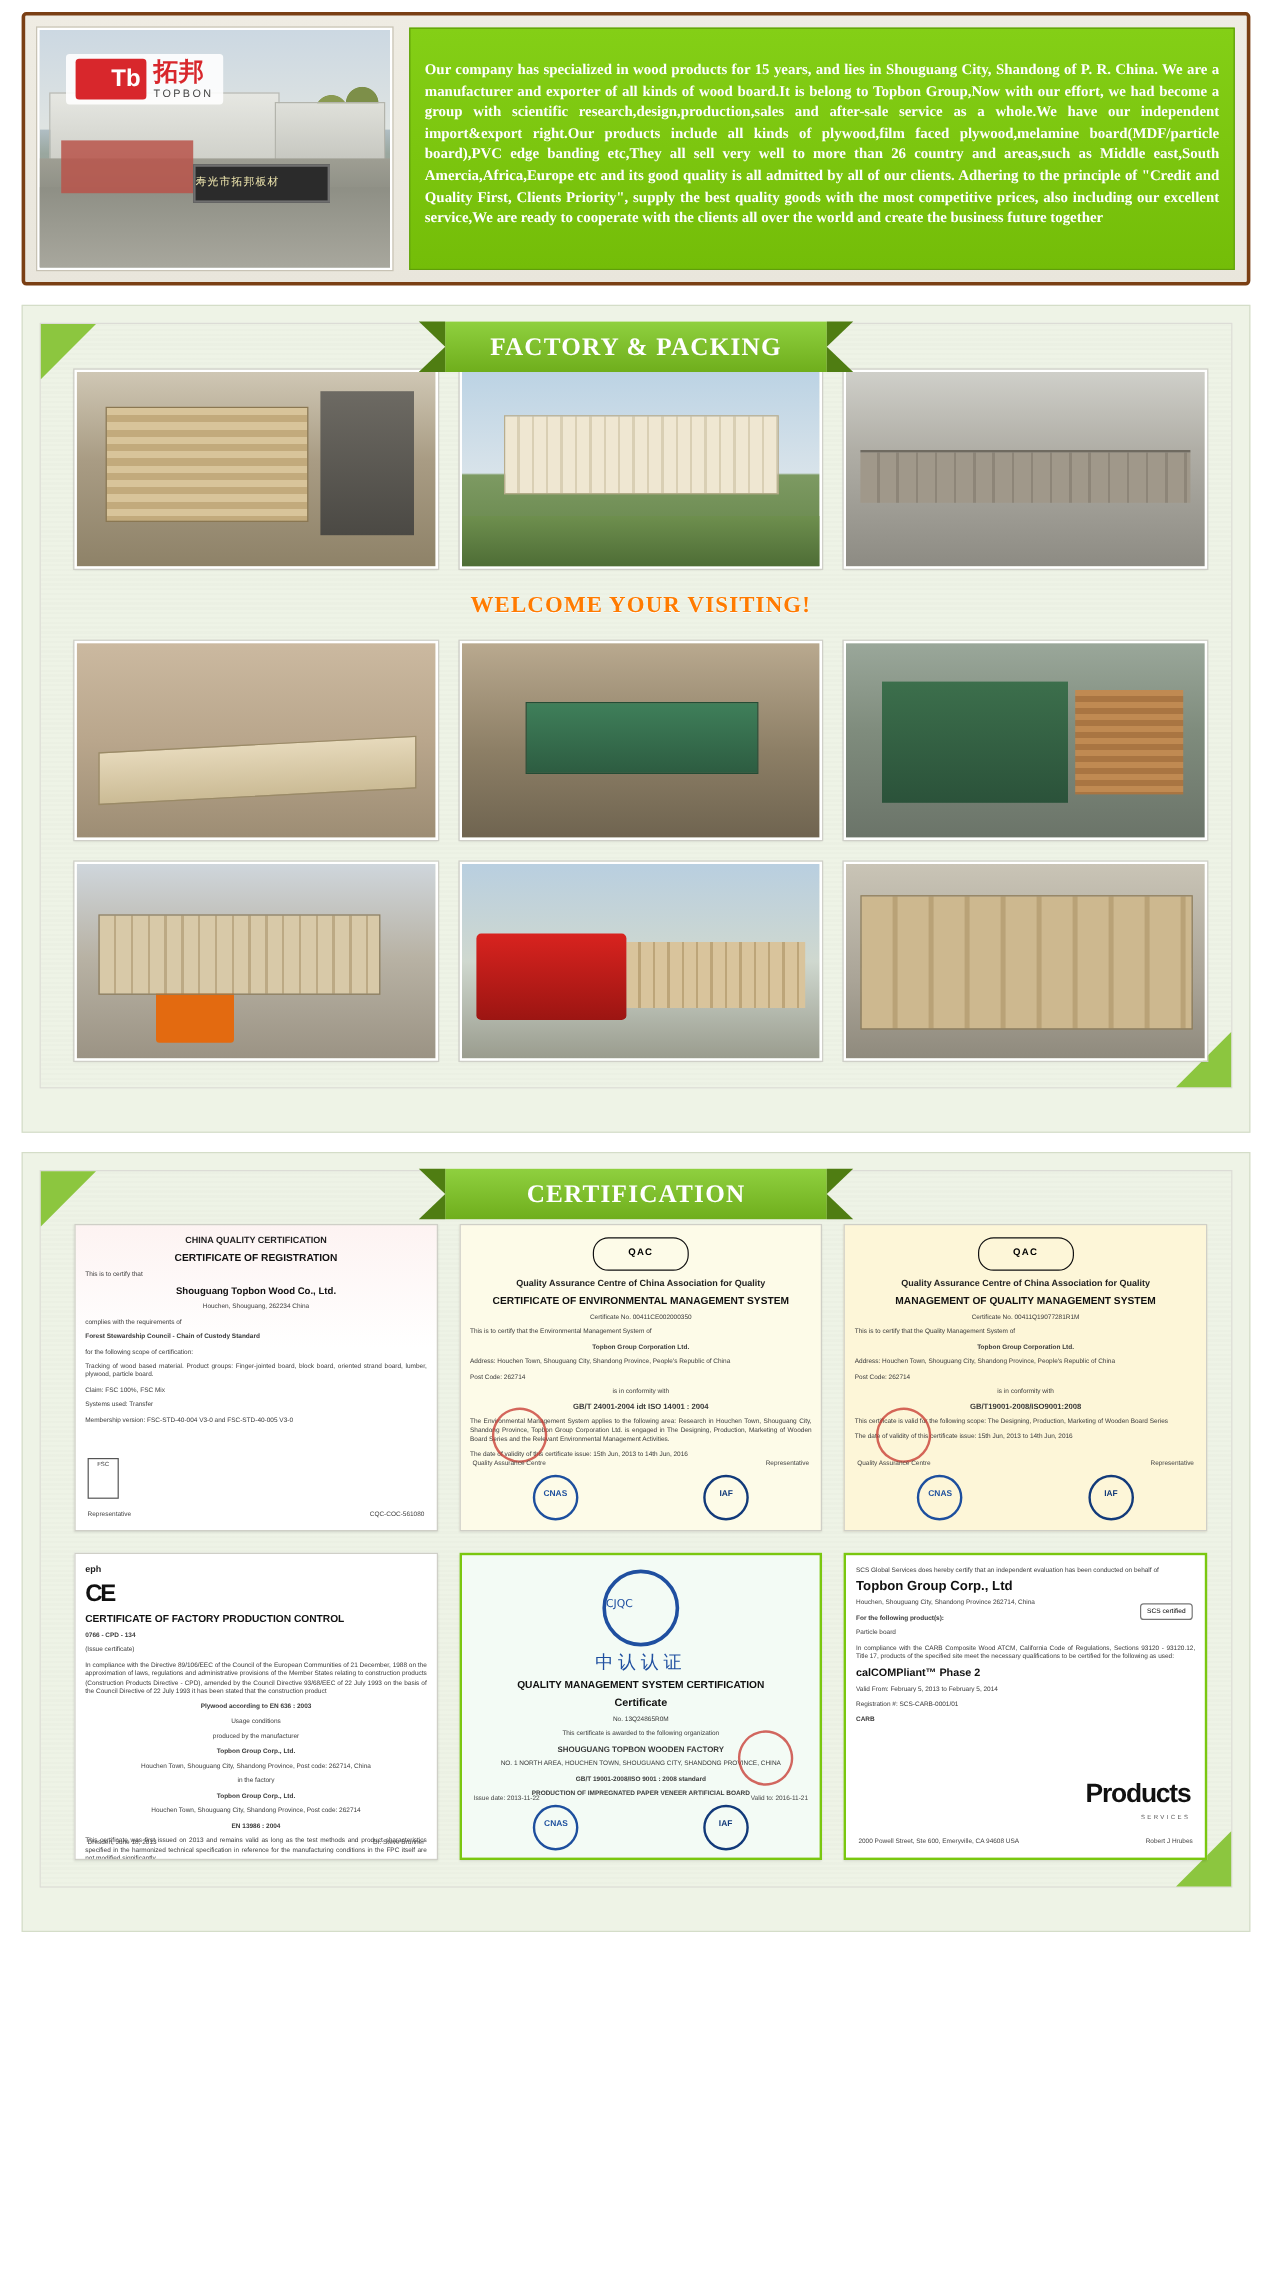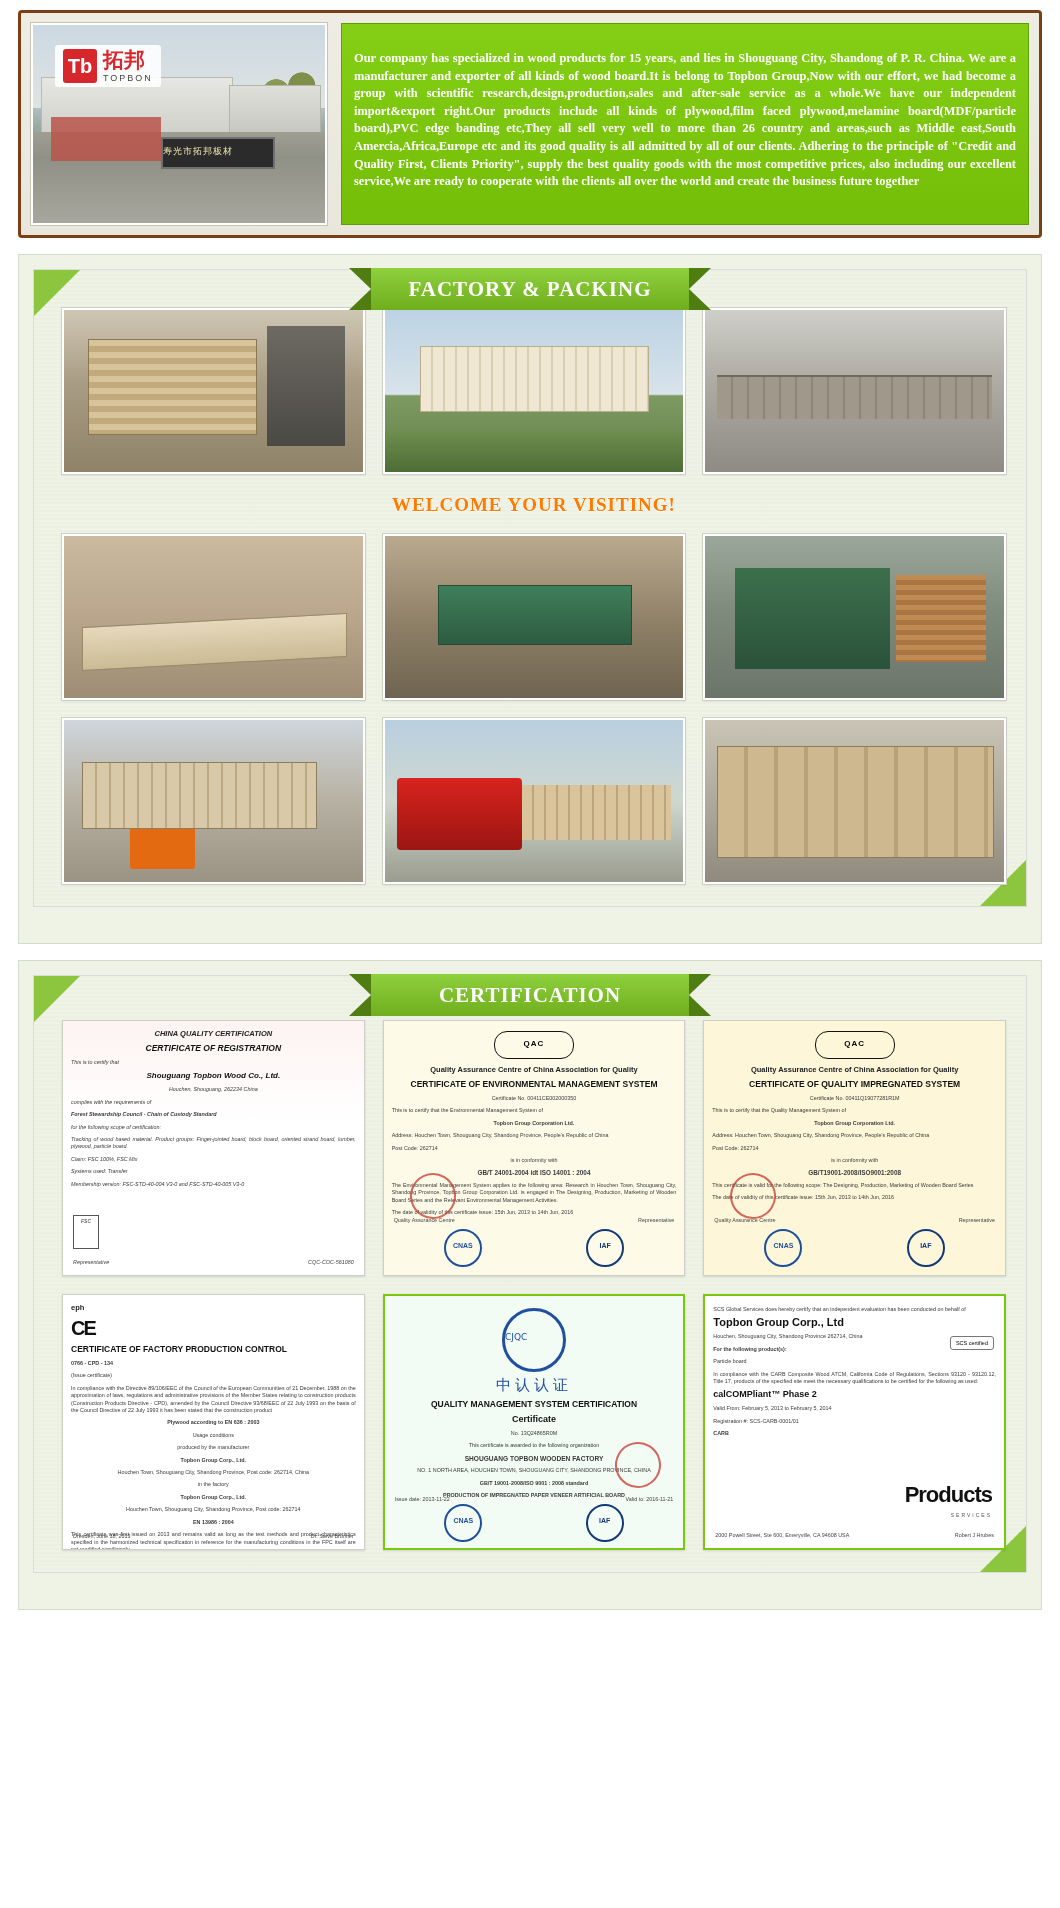--- a/index.html
+++ b/index.html
@@ -101,20 +101,21 @@
   .logo-mark {
     width: 34px; height: 34px;
     background: #d8272c;
     color: #fff;
     font-family: "Liberation Sans", sans-serif;
     font-weight: bold;
     font-size: 20px;
     line-height: 34px;
     text-align: center;
     border-radius: 3px;
+    padding-left: 25px;
   }
   .logo-cn {
     font-size: 21px;
     font-weight: bold;
     color: #d8272c;
     font-family: "DejaVu Sans", sans-serif;
     line-height: 1;
   }
   .logo-en {
     font-size: 9px;
@@ -364,21 +365,21 @@
     border-radius: 50%;
     border: 2px solid #1d4f9e;
     color: #1d4f9e;
     font-size: 7px;
     font-weight: bold;
     line-height: 30px;
     text-align: center;
   }
   .badge-circle.dark { border-color: #123a7a; color: #123a7a; }
 
-  .cert1 { background: linear-gradient(180deg,#fdf3f2 0%,#ffffff 40%); font-style: italic; }
+  .cert1 { background: linear-gradient(180deg,#fdf3f2 0%,#ffffff 40%); }
   .cert2, .cert3 { background: #fdfbe8; }
   .cert3 { background: #fdf6d8; }
   .cert5 { background: #f3fbf5; }
   .cert6 { background: #ffffff; }
 
   .qac-logo {
     display: block;
     margin: 2px auto 0 auto;
     width: 78px; height: 26px;
     border: 1px solid #111;
@@ -556,21 +557,21 @@
           </div>
           <div class="cert-logo-row" style="position:absolute;left:8px;right:8px;bottom:8px">
             <span class="badge-circle">CNAS</span>
             <span class="badge-circle dark">IAF</span>
           </div>
         </div>
 
         <div class="cert cert3">
           <div class="qac-logo">QAC</div>
           <div class="cert-head" style="margin-top:6px">Quality Assurance Centre of China Association for Quality</div>
-          <div class="cert-title">CERTIFICATE OF QUALITY IMPREGNATED SYSTEM</div>
+          <div class="cert-title">MANAGEMENT OF QUALITY MANAGEMENT SYSTEM</div>
           <div class="cert-body" style="text-align:center">Certificate No. 00411Q19077281R1M</div>
           <div class="cert-body">This is to certify that the Quality Management System of</div>
           <div class="cert-body" style="text-align:center;font-weight:bold">Topbon Group Corporation Ltd.</div>
           <div class="cert-body">Address: Houchen Town, Shouguang City, Shandong Province, People's Republic of China</div>
           <div class="cert-body">Post Code: 262714</div>
           <div class="cert-body" style="text-align:center">is in conformity with</div>
           <div class="cert-body" style="text-align:center;font-weight:bold;font-size:6.4px">GB/T19001-2008/ISO9001:2008</div>
           <div class="cert-body">This certificate is valid for the following scope: The Designing, Production, Marketing of Wooden Board Series</div>
           <div class="cert-body">The date of validity of this certificate issue: 15th Jun, 2013 to 14th Jun, 2016</div>
           <div class="red-stamp" style="left:26px;bottom:56px"></div>

